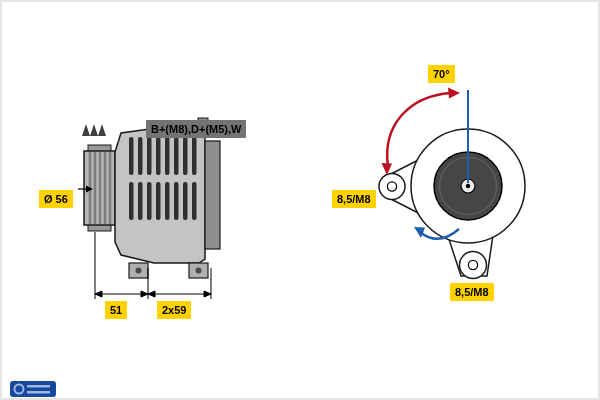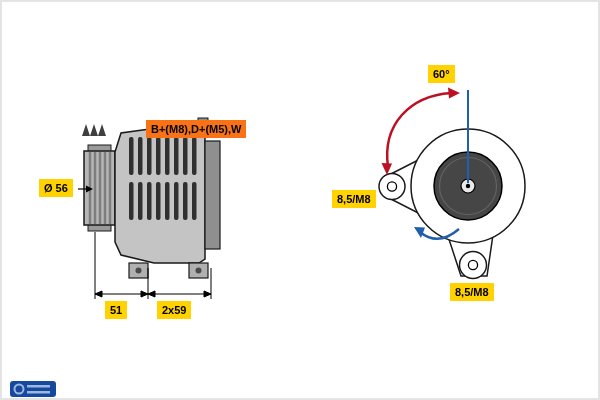--- a/index.html
+++ b/index.html
@@ -7,21 +7,21 @@
     position:relative;width:600px;height:400px;background:#ffffff;
     border:2px solid #e4e4e4;box-sizing:border-box;overflow:hidden;
     font-family:"Liberation Sans", sans-serif;
   }
   .drawing{position:absolute;left:0;top:0;}
   .lbl{
     position:absolute;display:inline-block;padding:2px 5px;
     font-size:11px;font-weight:bold;color:#000;white-space:nowrap;line-height:14px;
   }
   .lbl-yellow{background:#ffd200;}
-  .lbl-blue{background:#f97316;}
+  .lbl-blue{background:#737373;}
 </style>
 </head>
 <body>
 
 <div class="canvas">
 
   <svg class="drawing" width="600" height="400" viewBox="0 0 600 400">
 
     <g>
 
@@ -122,25 +122,25 @@
       <rect x="8" y="379" width="46" height="16" rx="3" fill="#16489e"></rect>
       <circle cx="17" cy="387" r="4.5" fill="none" stroke="#9db8e0" stroke-width="2"></circle>
       <rect x="25" y="383" width="23" height="2.5" fill="#9db8e0"></rect>
       <rect x="25" y="389" width="23" height="2.5" fill="#9db8e0"></rect>
     </g>
   </svg>
 
 
   <span class="lbl lbl-blue" style="left:144px;top:118px;">B+(M8),D+(M5),W</span>
 
-  <span class="lbl lbl-yellow" style="left:37px;top:177px;">Ø 56</span>
+  <span class="lbl lbl-yellow" style="left:37px;top:188px;">Ø 56</span>
 
   <span class="lbl lbl-yellow" style="left:103px;top:299px;">51</span>
 
   <span class="lbl lbl-yellow" style="left:155px;top:299px;">2x59</span>
 
-  <span class="lbl lbl-yellow" style="left:426px;top:63px;">60°</span>
+  <span class="lbl lbl-yellow" style="left:426px;top:63px;">70°</span>
 
   <span class="lbl lbl-yellow" style="left:330px;top:188px;">8,5/M8</span>
 
   <span class="lbl lbl-yellow" style="left:448px;top:281px;">8,5/M8</span>
 
 </div>
 
 </body></html>

